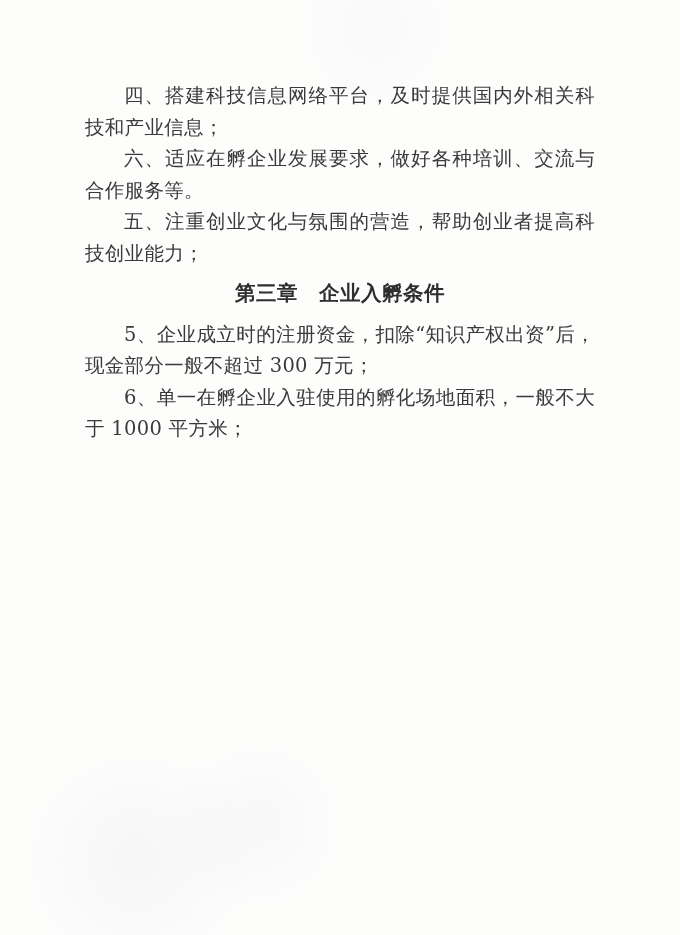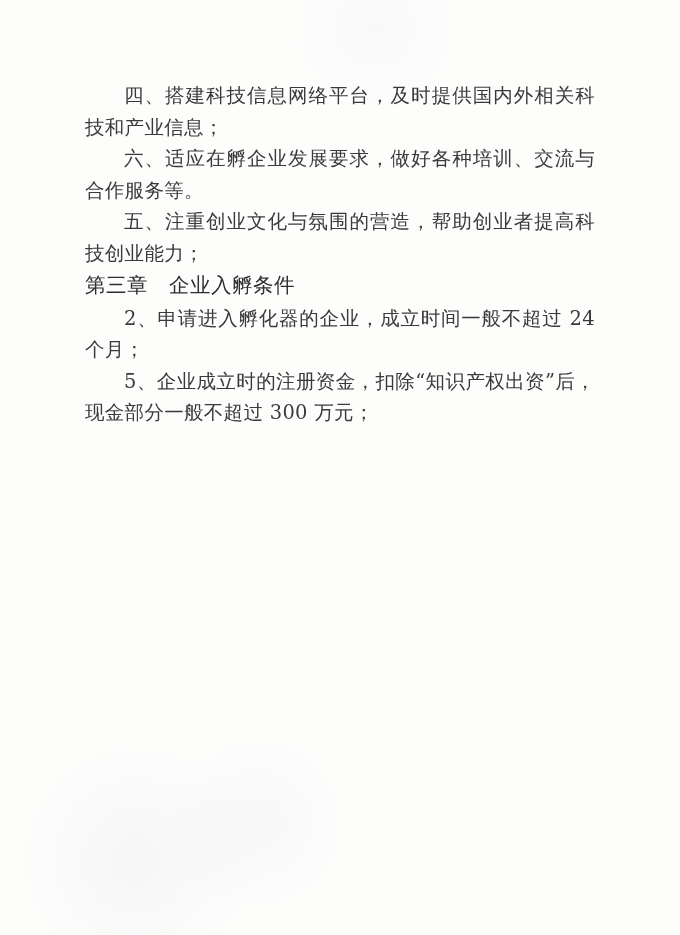--- a/index.html
+++ b/index.html
@@ -33,33 +33,34 @@
     margin: 0;
     font-size: 19.5px;
     line-height: 31.5px;
     text-indent: 2em;
     text-align: justify;
     letter-spacing: 0.3px;
     color: #3a3a3c;
     -webkit-font-smoothing: antialiased;
   }
   .heading {
-    margin: 1px 0;
+    margin: 9px 0;
     font-size: 20.5px;
     line-height: 31.5px;
-    font-weight: normal;
+    font-weight: bold;
+    text-align: center;
     letter-spacing: 0.5px;
     color: #2e2e30;
   }
 </style>
 </head>
 <body>
 
 <div class="page">
   <div class="body-text">
     <p class="para">四、搭建科技信息网络平台，及时提供国内外相关科技和产业信息；</p>
     <p class="para">六、适应在孵企业发展要求，做好各种培训、交流与合作服务等。</p>
     <p class="para">五、注重创业文化与氛围的营造，帮助创业者提高科技创业能力；</p>
     <h2 class="heading">第三章　企业入孵条件</h2>
-    <p class="para">2、申请进入孵化器的企业，成立时间一般不超过 24 个月；</p>
     <p class="para">5、企业成立时的注册资金，扣除“知识产权出资”后，现金部分一般不超过 300 万元；</p>
+    <p class="para">6、单一在孵企业入驻使用的孵化场地面积，一般不大于 1000 平方米；</p>
   </div>
 </div>
 
 </body></html>

